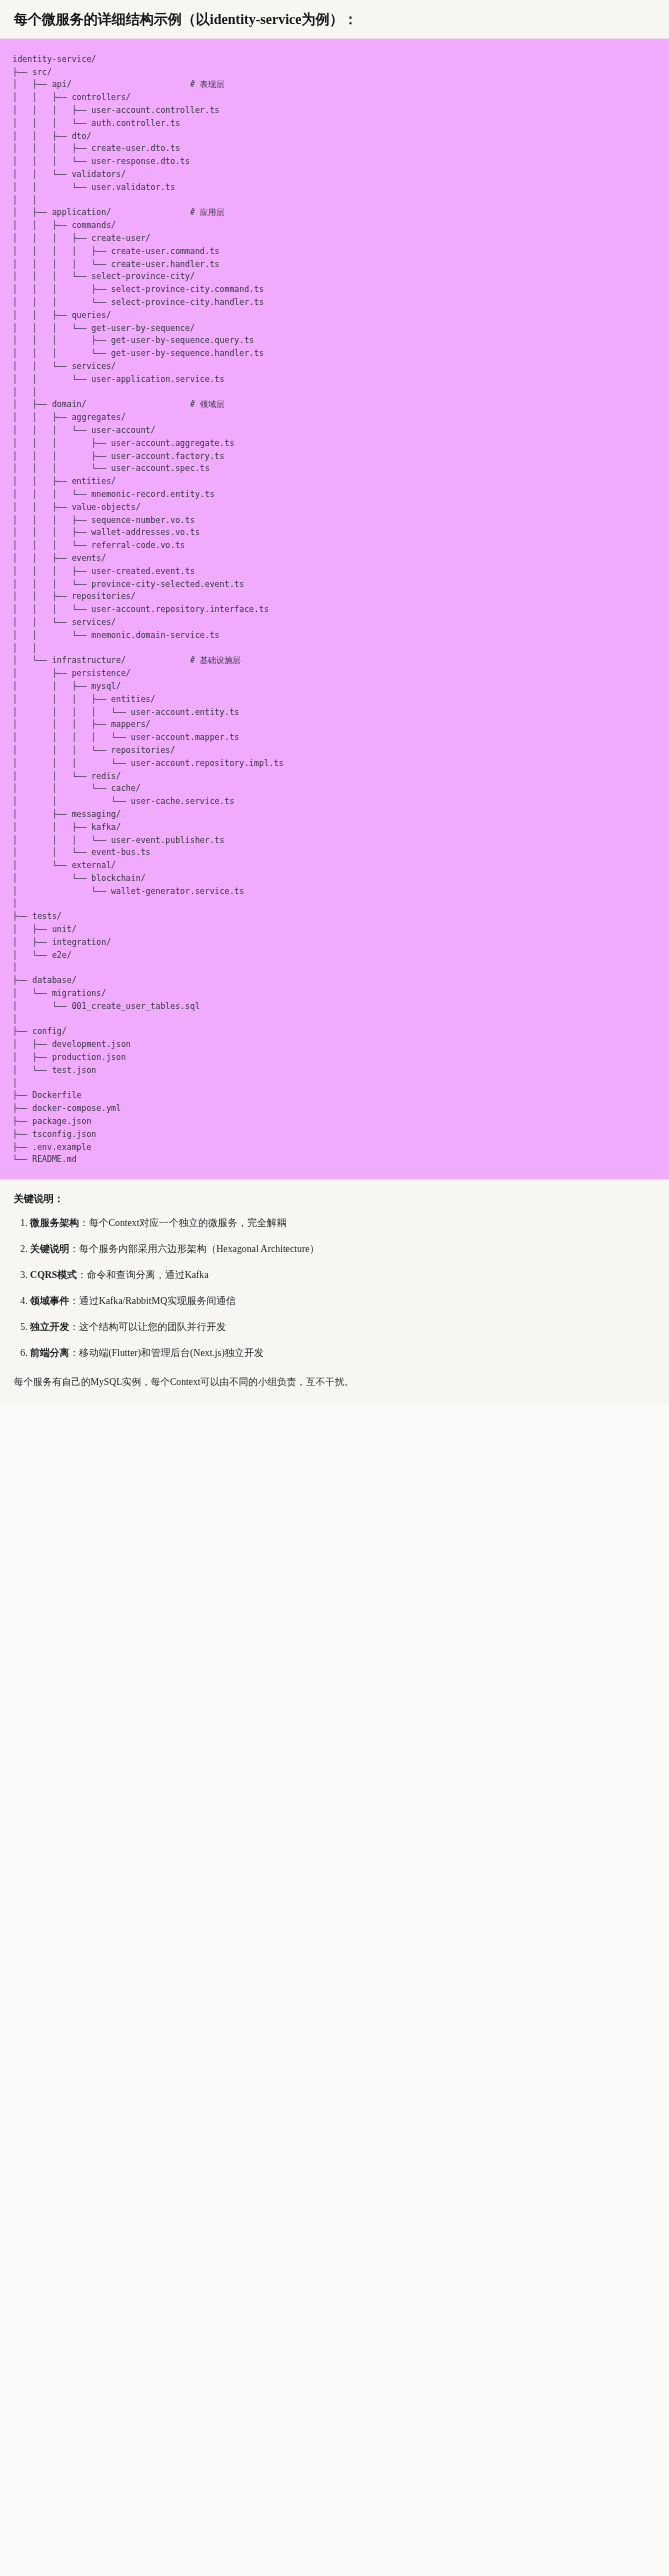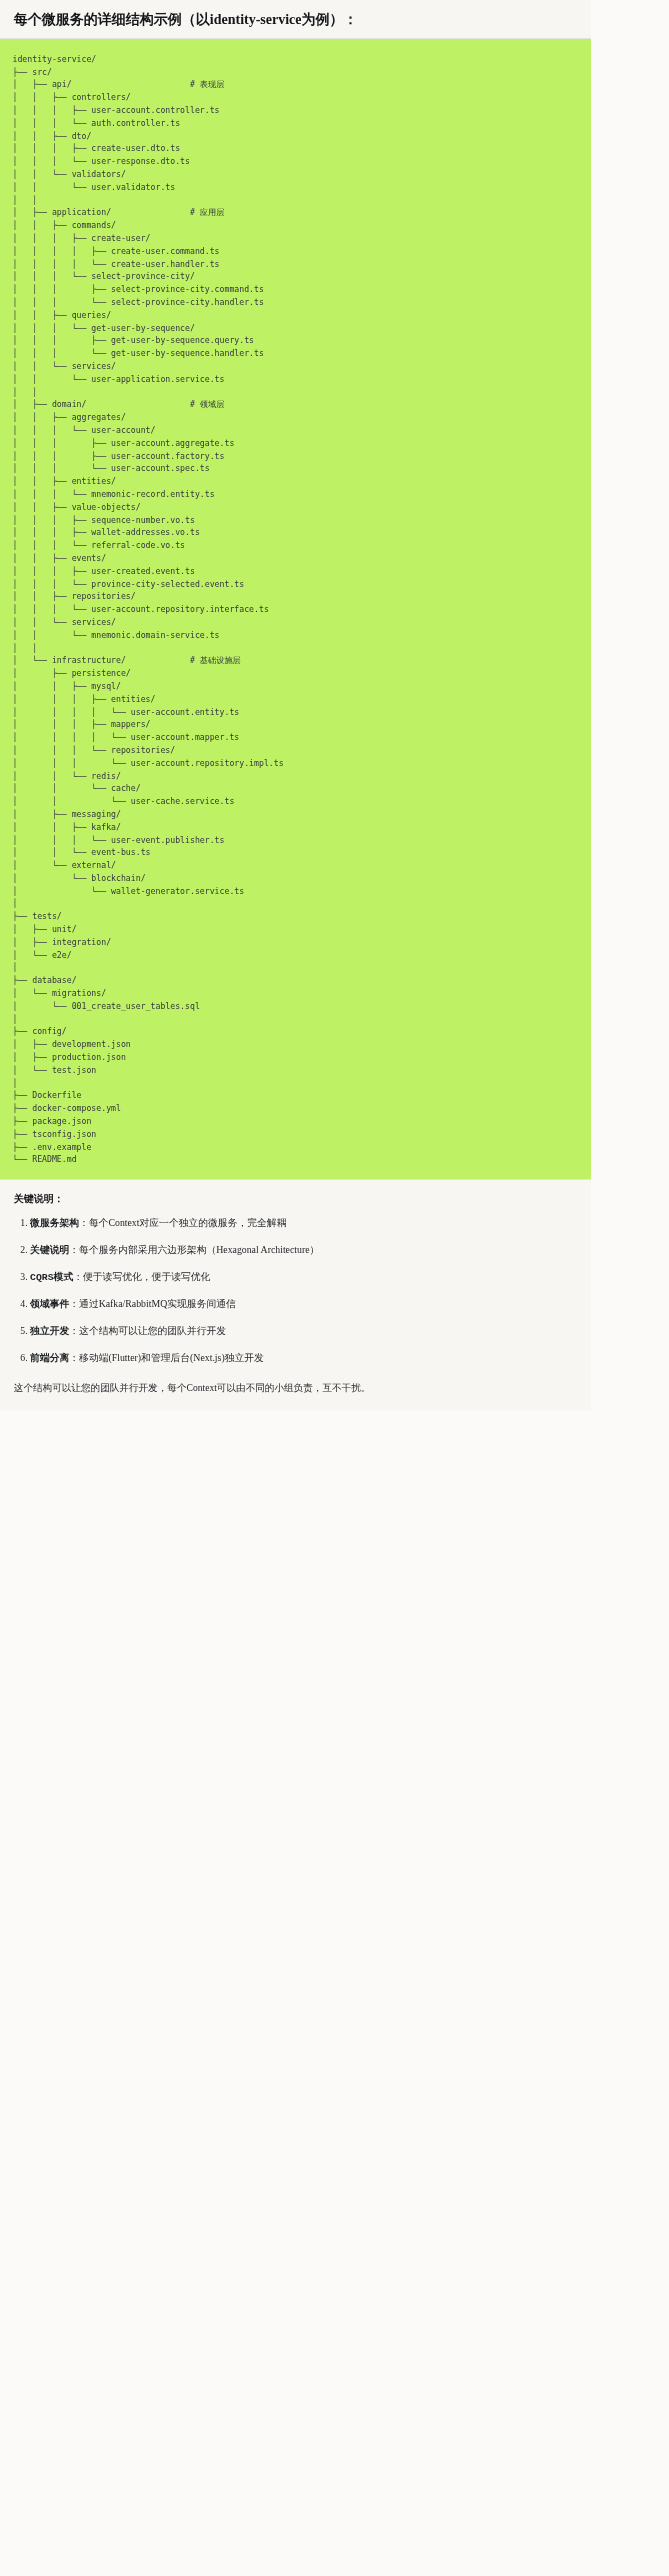--- a/index.html
+++ b/index.html
@@ -7,21 +7,21 @@
     padding: 0;
     background: #fbfaf8;
   }
   body {
     width: 669px;
     font-family: "Liberation Sans", "DejaVu Sans", sans-serif;
     color: #1f1f1f;
     -webkit-font-smoothing: antialiased;
   }
   .page {
-    width: 591px;
+    width: 669px;
     box-sizing: border-box;
     background: #fbfaf8;
   }
   
   .doc-header {
     background: #f7f6f2;
     padding: 10.6px 13.8px 10px 13.8px;
     border-bottom: 0.6px solid #e4e2dc;
     box-sizing: border-box;
   }
@@ -31,21 +31,21 @@
     line-height: 1.25;
     font-weight: bold;
     letter-spacing: 0px;
     color: #15161a;
     font-family: "Liberation Serif", "DejaVu Serif", serif;
   }
   .doc-header h1 .ttl-main { font-family: "Liberation Sans", sans-serif; }
   
   .tree-block {
     padding: 13.8px 12.5px 12.5px 12.5px;
-    background: #bef264;
+    background: #f0abfc;
     box-sizing: border-box;
   }
   pre.tree {
     margin: 0;
     font-family: "DejaVu Sans Mono", "Liberation Mono", monospace;
     font-size: 8.2px;
     line-height: 12.8px;
     color: #32363c;
     white-space: pre;
     letter-spacing: 0px;
@@ -73,21 +73,21 @@
   }
   ol.keys > li {
     font-size: 9.8px;
     line-height: 1.5;
     margin-bottom: 11.3px;
     color: #1d1f23;
   }
   ol.keys > li:last-child { margin-bottom: 0; }
   ol.keys b {
     font-weight: bold;
-    font-family: Liberation Mono, monospace;
+    font-family: Liberation Serif, serif;
   }
   .closing {
     margin: 13.8px 0 0 0;
     font-size: 9.6px;
     line-height: 1.5;
     color: #1d1f23;
     font-family: "Liberation Serif", "DejaVu Serif", serif;
   }
 </style>
 </head>
@@ -187,22 +187,22 @@
 ├── tsconfig.json
 ├── .env.example
 └── README.md</pre>
   </section>
 
   <section class="keys-wrap">
     <div class="keys-title">关键说明：</div>
     <ol class="keys">
       <li><b>微服务架构</b><span>：</span><span>每个Context对应一个独立的微服务，完全解耦</span></li>
       <li><b>关键说明</b><span>：</span><span>每个服务内部采用六边形架构（Hexagonal Architecture）</span></li>
-      <li><b>CQRS模式</b><span>：</span><span>便于读写优化，便于读写优化</span></li>
+      <li><b>CQRS模式</b><span>：</span><span>命令和查询分离，通过Kafka</span></li>
       <li><b>领域事件</b><span>：</span><span>通过Kafka/RabbitMQ实现服务间通信</span></li>
       <li><b>独立开发</b><span>：</span><span>这个结构可以让您的团队并行开发</span></li>
       <li><b>前端分离</b><span>：</span><span>移动端(Flutter)和管理后台(Next.js)独立开发</span></li>
     </ol>
-    <p class="closing">这个结构可以让您的团队并行开发，每个Context可以由不同的小组负责，互不干扰。</p>
+    <p class="closing">每个服务有自己的MySQL实例，每个Context可以由不同的小组负责，互不干扰。</p>
   </section>
 
 </div>
 
 
 </body></html>

